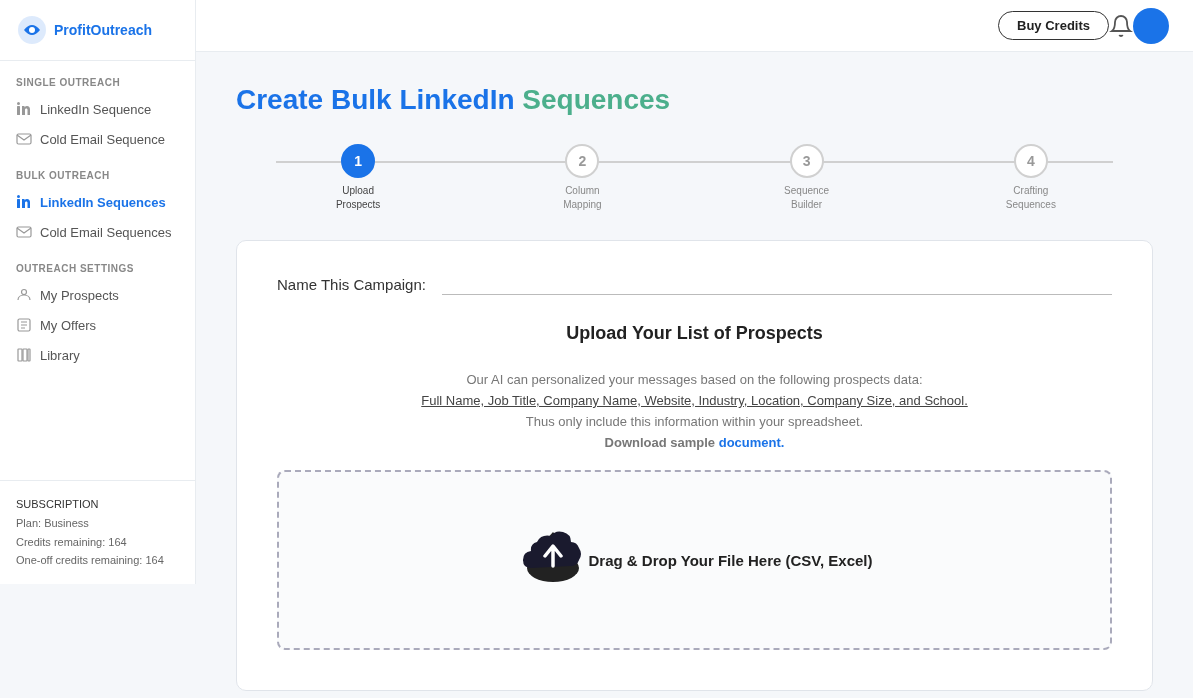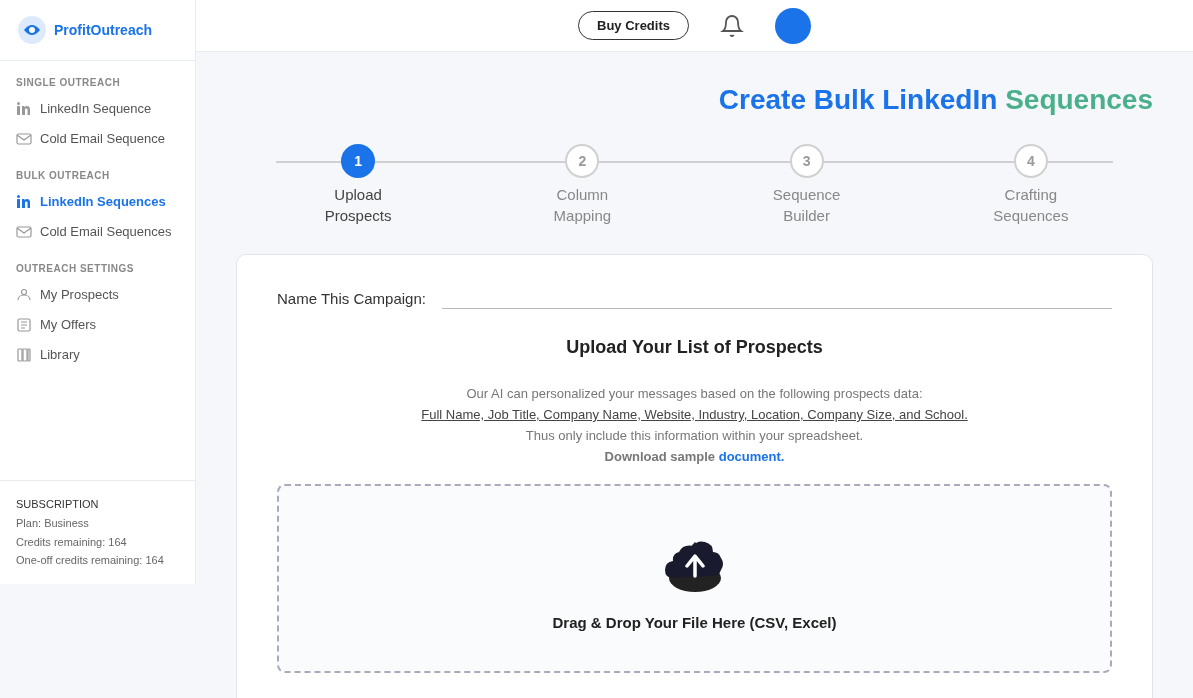--- a/index.html
+++ b/index.html
@@ -35,20 +35,21 @@
     .sidebar-section-title {
       font-size: 10px;
       font-weight: 700;
       color: #888;
       letter-spacing: 0.5px;
       padding: 16px 16px 6px;
       text-transform: uppercase;
     }
     .sidebar-item {
       display: flex;
+      align-items: center;
       padding: 7px 16px;
       font-size: 13px;
       color: #555;
       cursor: pointer;
       gap: 8px;
     }
     .sidebar-item.active { color: #1a73e8; font-weight: 600; }
     .sidebar-item-icon {
       width: 16px;
       height: 16px;
@@ -73,24 +74,24 @@
       flex-direction: column;
       overflow: hidden;
     }
 
     
     .header {
       background: #fff;
       border-bottom: 1px solid #e8ecf0;
       display: flex;
       align-items: center;
-      justify-content: center;
+      justify-content: flex-end;
       padding: 0 24px;
       height: 52px;
-      gap: 31px;
+      gap: 0;
     }
     .btn-buy-credits {
       border: 1.5px solid #333;
       background: #fff;
       border-radius: 20px;
       padding: 6px 18px;
       font-size: 13px;
       font-weight: 600;
       cursor: pointer;
       color: #222;
@@ -109,21 +110,21 @@
       cursor: pointer;
     }
 
     
     .content {
       flex: 1;
       overflow-y: auto;
       padding: 32px 40px;
     }
     .page-title {
-      text-align: right;
+      text-align: left;
       font-size: 28px;
       font-weight: 700;
       margin-bottom: 28px;
     }
     .page-title span.blue { color: #1a73e8; }
     .page-title span.teal { color: #4caf8c; }
 
     
     .steps-bar {
       display: flex;
@@ -163,21 +164,21 @@
       background: #fff;
       border: 2px solid #d0d0d0;
       color: #999;
     }
     .step-circle.active {
       background: #1a73e8;
       border-color: #1a73e8;
       color: #fff;
     }
     .step-label {
-      font-size: 15px;
+      font-size: 10px;
       color: #888;
       text-align: center;
       line-height: 1.4;
     }
     .step-label.active { color: #444; font-weight: 500; }
 
     
     .card {
       background: #fff;
       border-radius: 10px;
@@ -245,21 +246,20 @@
       color: #1a73e8;
       text-decoration: none;
     }
 
     
     .drop-zone {
       border: 2px dashed #aab;
       border-radius: 8px;
       padding: 40px 20px;
       display: flex;
-      flex-direction: column;
       align-items: center;
       justify-content: center;
       cursor: pointer;
       background: #fafbfc;
       min-height: 180px;
     }
     .upload-cloud-icon {
       width: 72px;
       height: 72px;
       margin-bottom: 16px;

